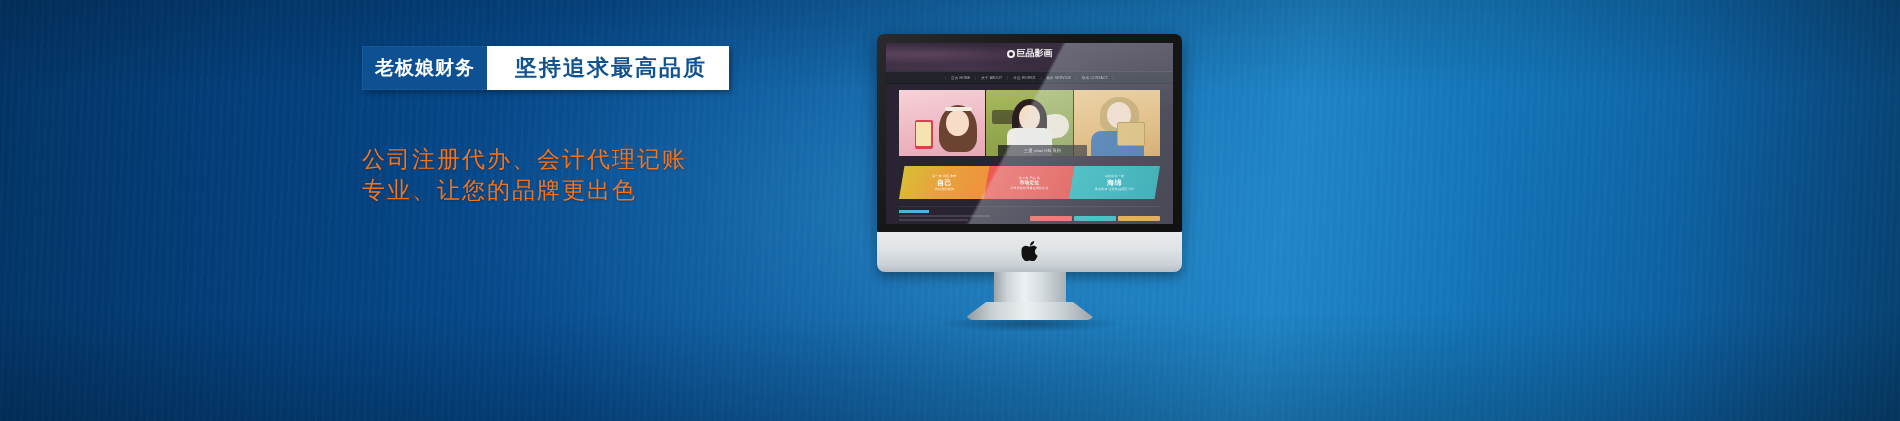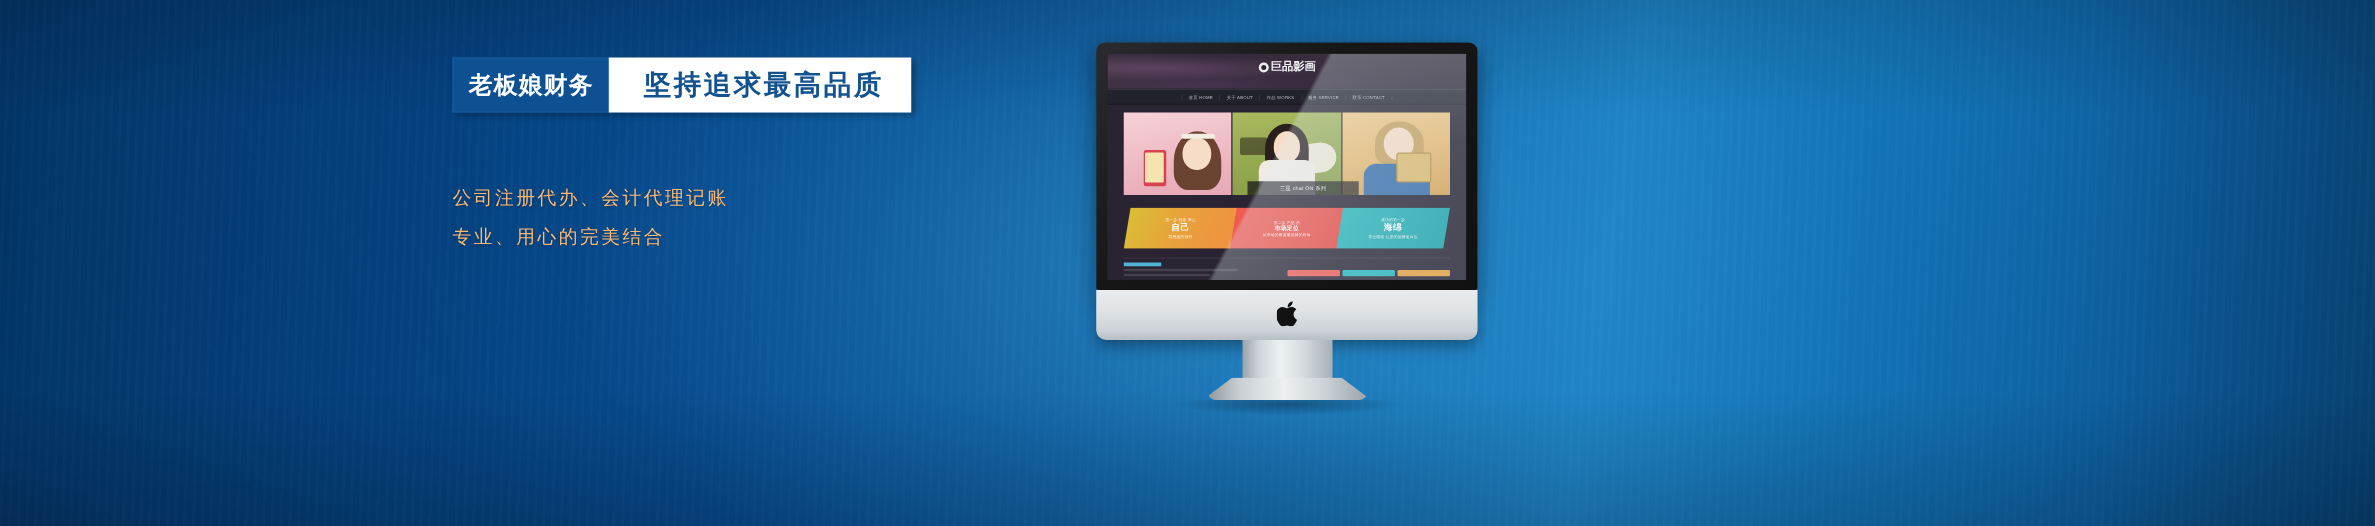--- a/index.html
+++ b/index.html
@@ -107,22 +107,22 @@
     align-items: center;
     padding: 0 22px 0 28px;
     white-space: nowrap;
     box-sizing: border-box;
   }
 
   .sub-list {
     margin-top: 54px;
   }
   .sub-line {
-    color: #fdba74;
-    font-size: 15px;
+    color: #f97316;
+    font-size: 23px;
     letter-spacing: 2px;
     line-height: 30px;
     margin-bottom: 1px;
     text-shadow: 0 1px 2px rgba(0,20,50,0.35);
     white-space: nowrap;
   }
 
   
   .imac {
     position: absolute;
@@ -400,21 +400,21 @@
 
   <div class="copy">
 
     <div class="headline">
       <div class="headline-brand">老板娘财务</div>
       <div class="headline-slogan">坚持追求最高品质</div>
     </div>
 
     <div class="sub-list">
       <div class="sub-line">公司注册代办、会计代理记账</div>
-      <div class="sub-line">专业、用心的完美结合</div>
+      <div class="sub-line">专业、让您的品牌更出色</div>
     </div>
 
   </div>
 
   <div class="imac">
 
     <div class="imac-body">
       <div class="imac-screen">
 
         <div class="site">

